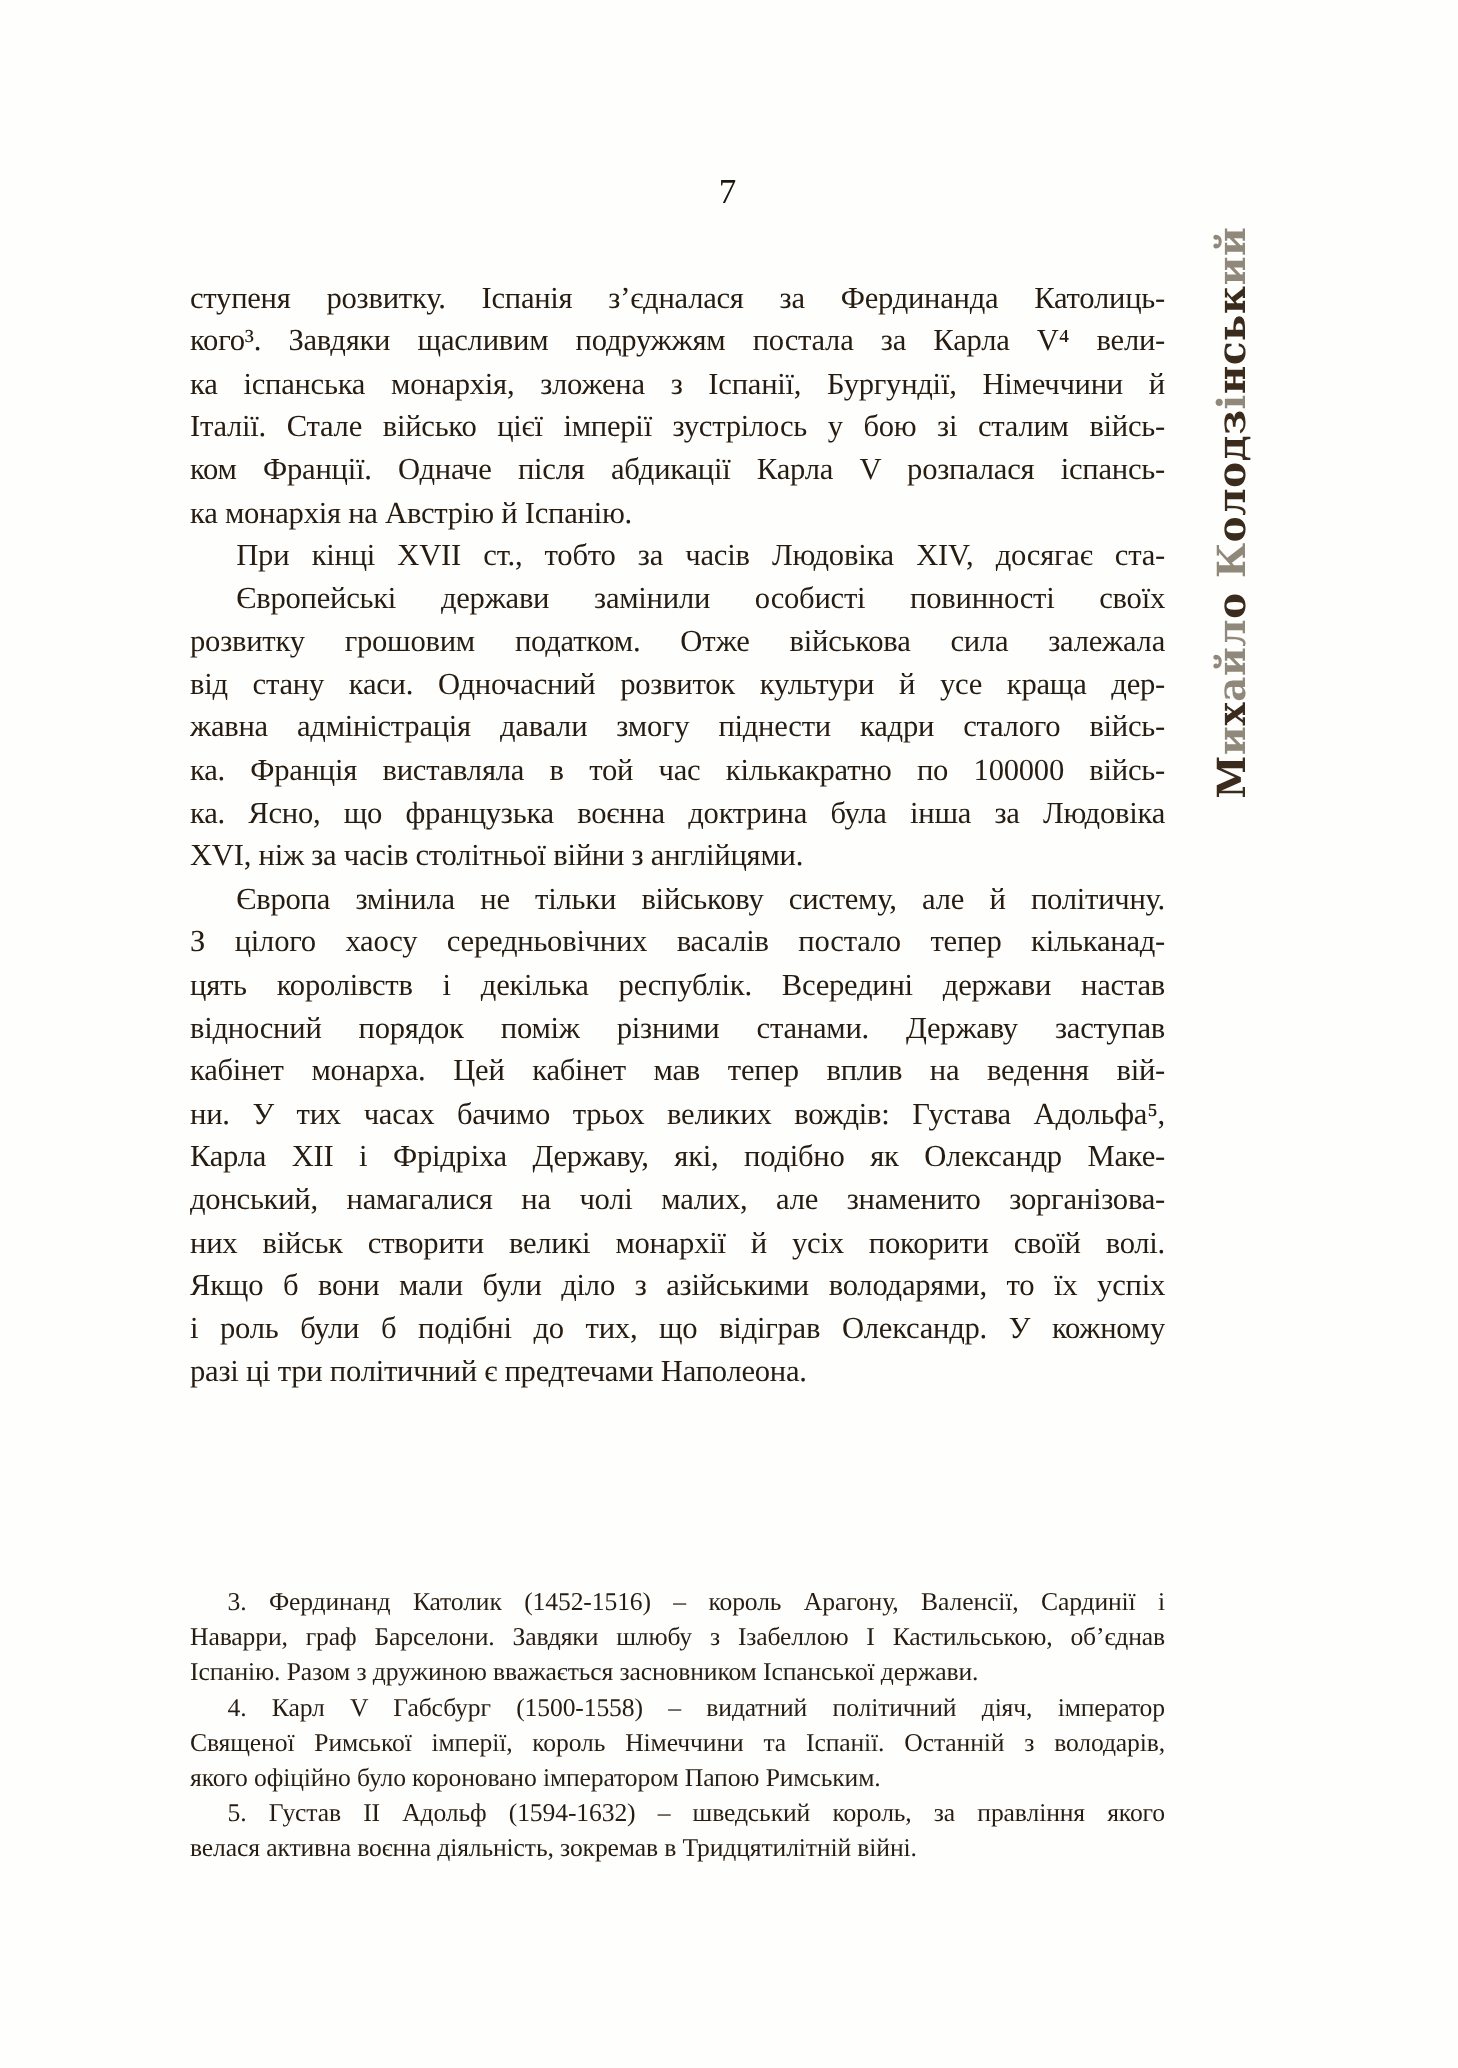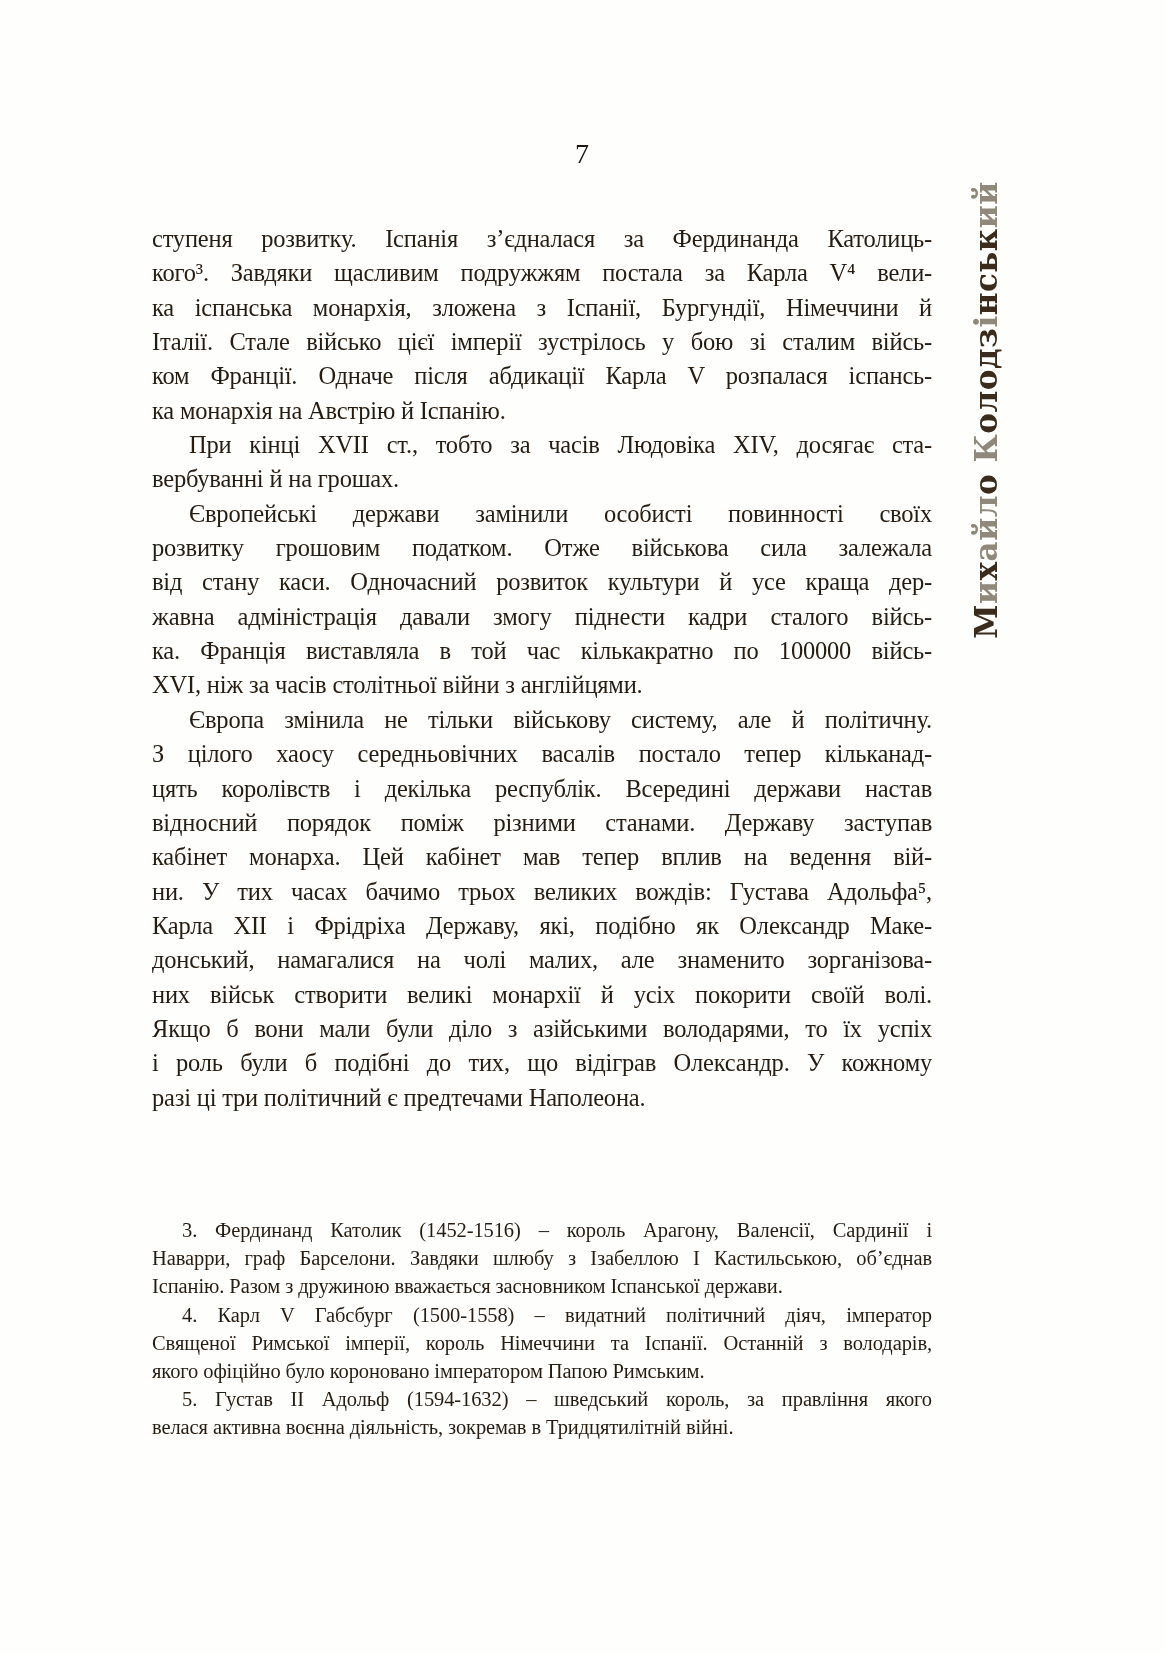--- a/index.html
+++ b/index.html
@@ -44,21 +44,21 @@
   .line.lastline {
     text-align: right;
     text-align-last: left;
   }
   .line.indent {
     padding-left: 37px;
   }
   .footnotes {
     position: absolute;
     left: 152px;
-    top: 1216px;
+    top: 1268px;
     width: 780px;
   }
   .fn-line {
     line-height: 28.2px;
     height: 28.2px;
     overflow: hidden;
     font-size: 20.5px;
     letter-spacing: -0.1px;
     text-align: justify;
     text-align-last: justify;
@@ -89,26 +89,26 @@
   <div class="page-number">7</div>
 
   <div class="body-text" id="body-text">
       <div class="line">ступеня розвитку. Іспанія з’єдналася за Фердинанда Католиць-</div>
       <div class="line">кого³. Завдяки щасливим подружжям постала за Карла V⁴ вели-</div>
       <div class="line">ка іспанська монархія, зложена з Іспанії, Бургундії, Німеччини й</div>
       <div class="line">Італії. Стале військо цієї імперії зустрілось у бою зі сталим війсь-</div>
       <div class="line">ком Франції. Одначе після абдикації Карла V розпалася іспансь-</div>
       <div class="line lastline">ка монархія на Австрію й Іспанію.</div>
       <div class="line indent">При кінці XVII ст., тобто за часів Людовіка XIV, досягає ста-</div>
-      <div class="line lastline">вербуванні й на грошах.</div>
       <div class="line indent">Європейські держави замінили особисті повинності своїх</div>
       <div class="line">розвитку грошовим податком. Отже військова сила залежала</div>
       <div class="line">від стану каси. Одночасний розвиток культури й усе краща дер-</div>
       <div class="line">жавна адміністрація давали змогу піднести кадри сталого війсь-</div>
       <div class="line">ка. Франція виставляла в той час кількакратно по 100000 війсь-</div>
+      <div class="line">ка. Ясно, що французька воєнна доктрина була інша за Людовіка</div>
       <div class="line lastline">XVI, ніж за часів столітньої війни з англійцями.</div>
       <div class="line indent">Європа змінила не тільки військову систему, але й політичну.</div>
       <div class="line">З цілого хаосу середньовічних васалів постало тепер кільканад-</div>
       <div class="line">цять королівств і декілька республік. Всередині держави настав</div>
       <div class="line">відносний порядок поміж різними станами. Державу заступав</div>
       <div class="line">кабінет монарха. Цей кабінет мав тепер вплив на ведення вій-</div>
       <div class="line">ни. У тих часах бачимо трьох великих вождів: Густава Адольфа⁵,</div>
       <div class="line">Карла XII і Фрідріха Державу, які, подібно як Олександр Маке-</div>
       <div class="line">донський, намагалися на чолі малих, але знаменито зорганізова-</div>
       <div class="line">них військ створити великі монархії й усіх покорити своїй волі.</div>

